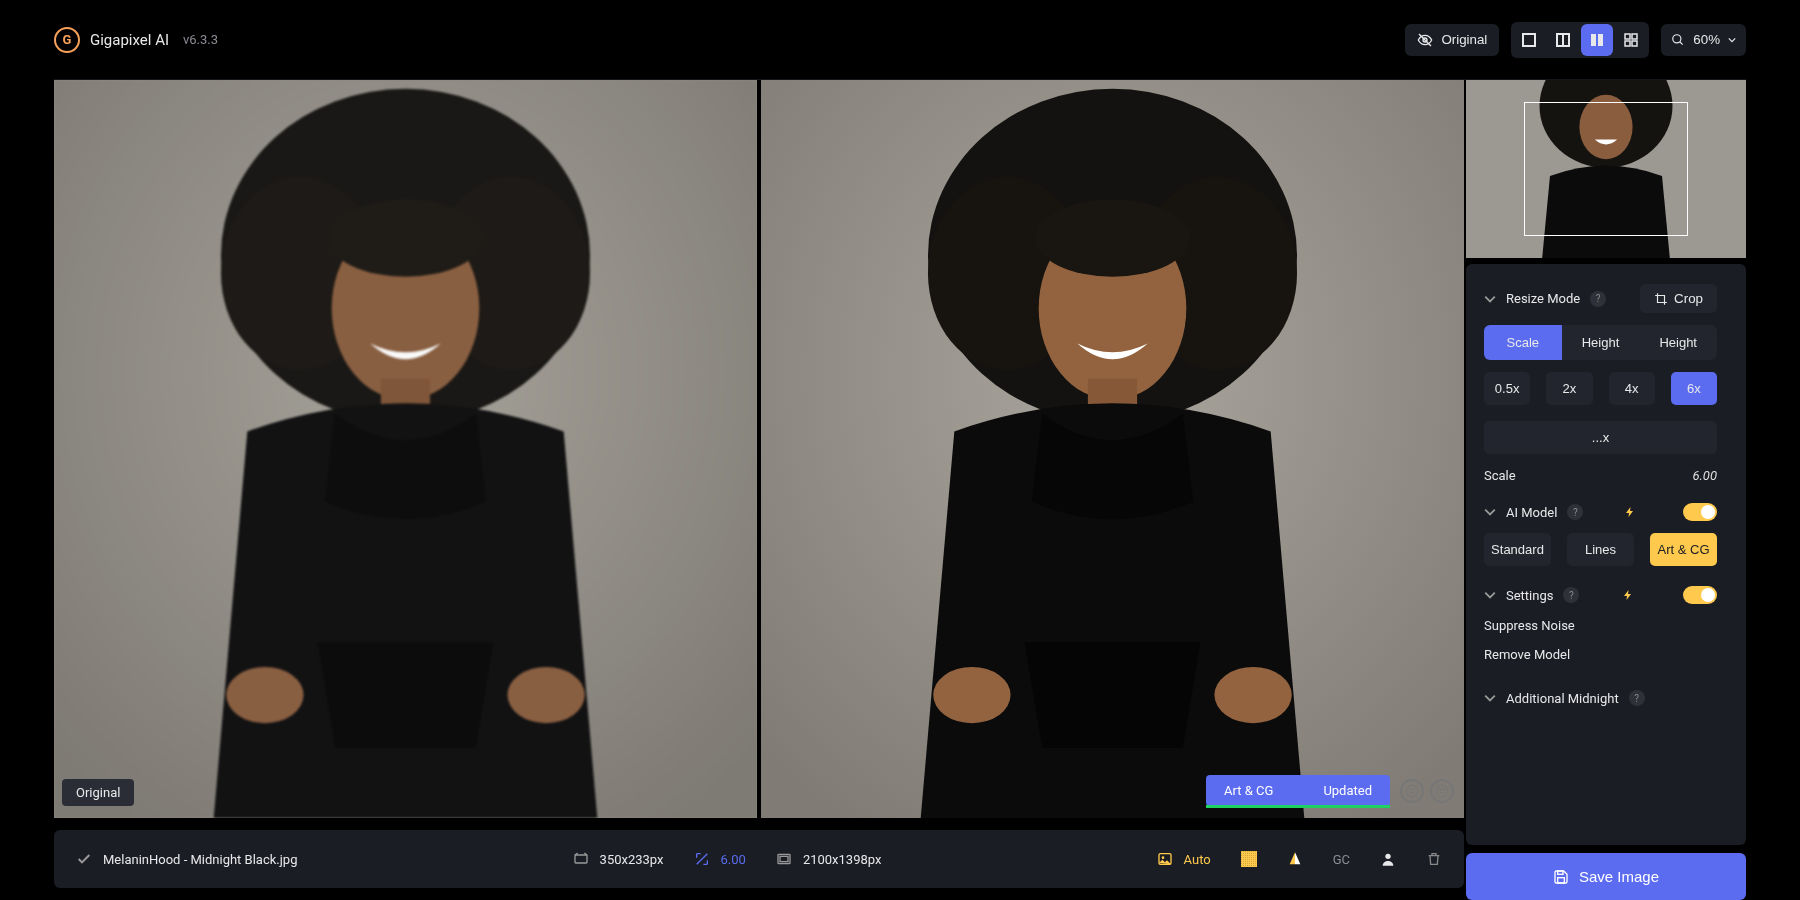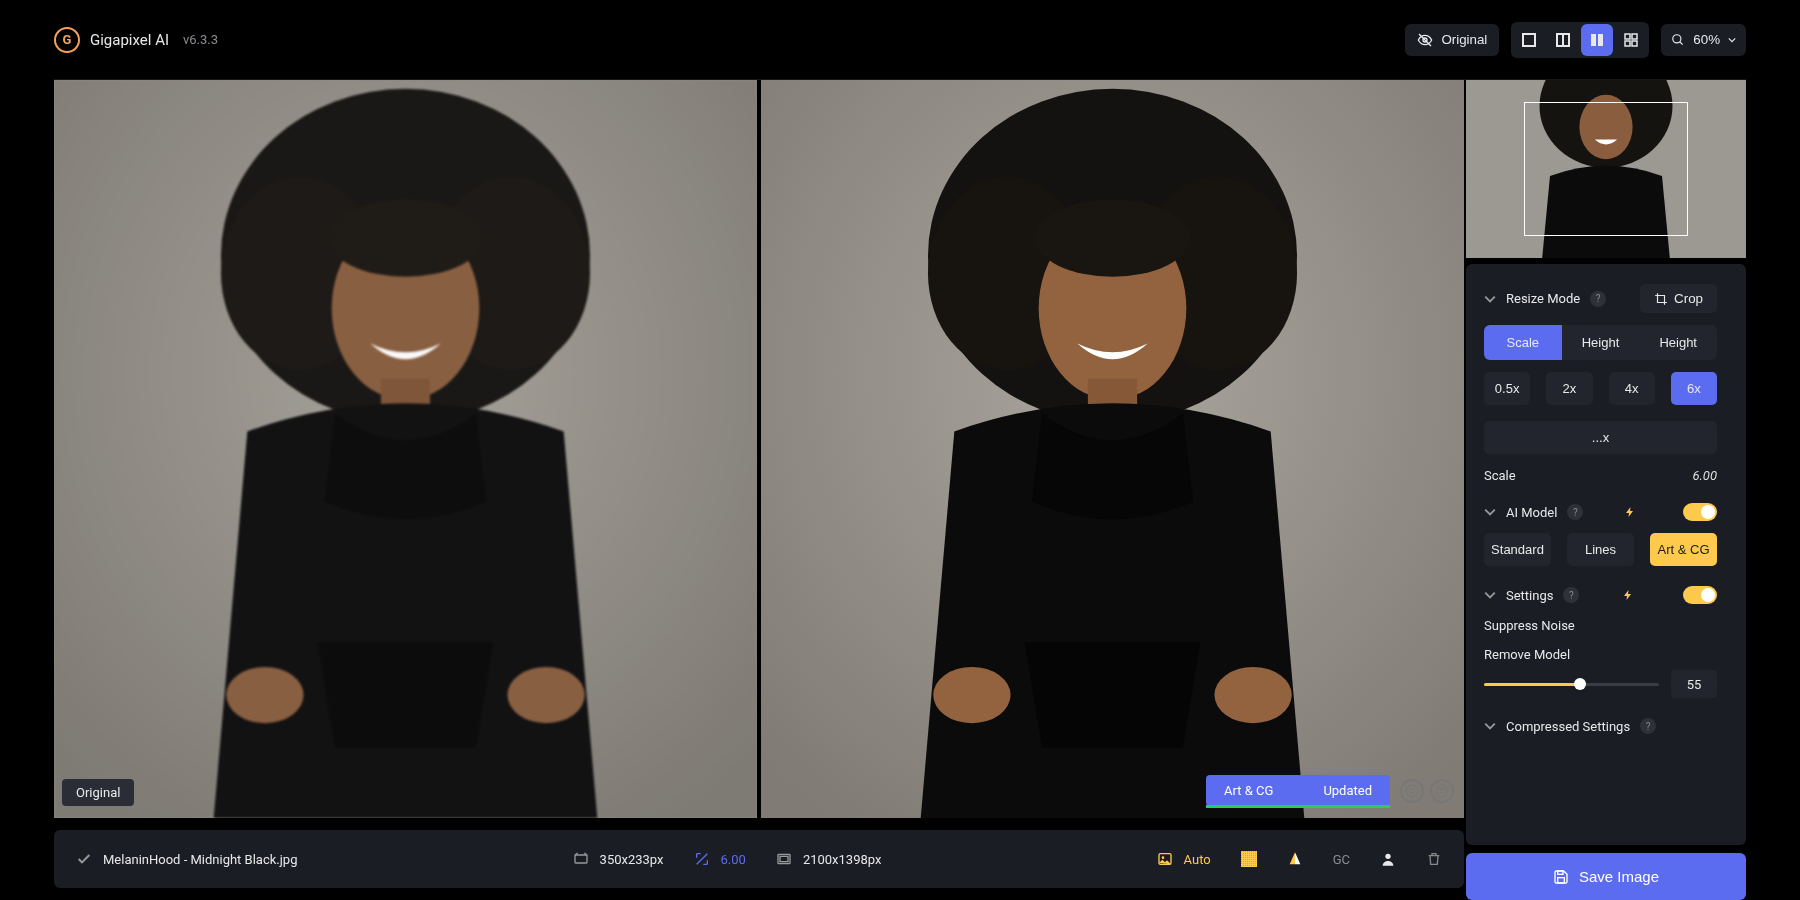--- a/index.html
+++ b/index.html
@@ -375,36 +375,29 @@
           <svg class="bolt" width="12" height="14" viewBox="0 0 24 24" fill="currentColor">
               <path d="M13 2L4 14h6l-1 8 9-12h-6z"></path>
             </svg>
           <div class="toggle"></div>
         </div>
         <div class="slider-row">
           <div class="slider-label">Suppress Noise</div>
         </div>
         <div class="slider-row">
           <div class="slider-label">Remove Model</div>
-          <div class="slider-wrap">
-            <div class="track">
-              <div class="fill" style="width:55%"></div>
-                <div class="knob" style="left:55%"></div>
-            </div>
-            <div class="valbox">55</div>
-          </div>
         </div>
       </div>
 
       <div class="sect">
         <div class="sect-row">
           <svg class="chev" viewBox="0 0 10 10">
               <path d="M1 3l4 4 4-4" fill="none" stroke="currentColor" stroke-width="1.5"></path>
             </svg>
-          <span>Compressed Settings</span>
+          <span>Additional Midnight</span>
           <span class="help">?</span>
         </div>
       </div>
     </div>
 
     <button class="save-btn">
       <svg width="16" height="16" viewBox="0 0 24 24" fill="none" stroke="currentColor" stroke-width="2">
           <path d="M19 21H5a2 2 0 0 1-2-2V5a2 2 0 0 1 2-2h11l5 5v11a2 2 0 0 1-2 2z"></path>
           <rect x="7" y="13" width="10" height="8"></rect>
           <rect x="7" y="3" width="8" height="5"></rect>

